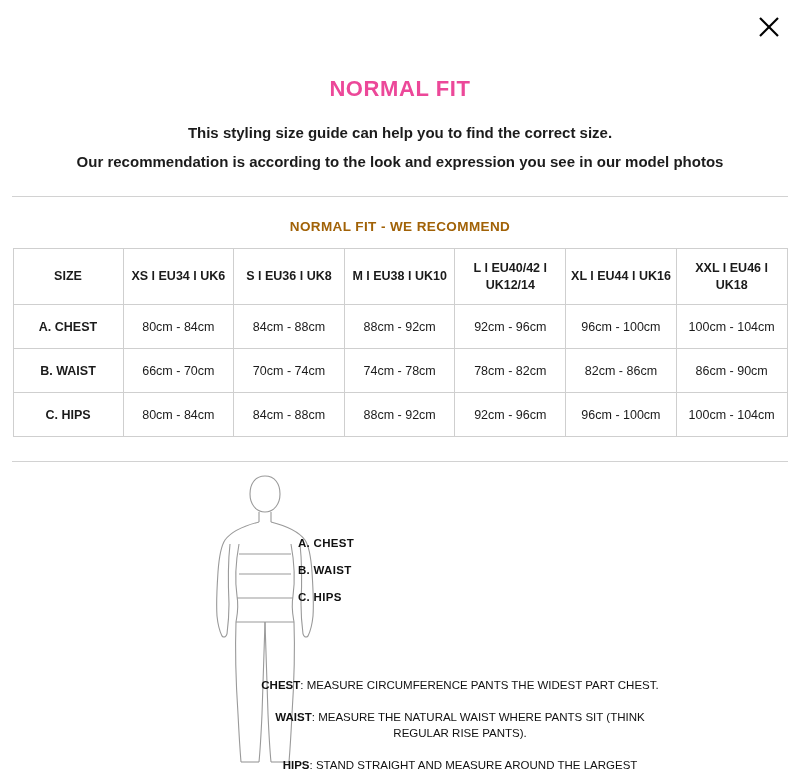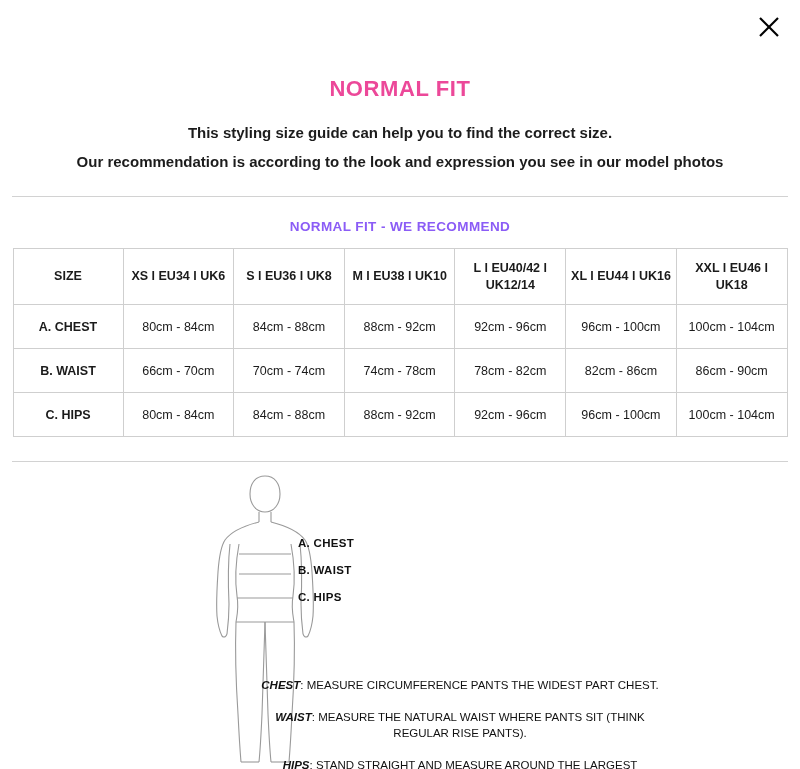--- a/index.html
+++ b/index.html
@@ -54,21 +54,21 @@
     margin: 26px 12px 0 12px;
   }
 
   .section-head {
     text-align: center;
     font-size: 13.5px;
     font-weight: bold;
     letter-spacing: 0.4px;
     padding-top: 22px;
     padding-bottom: 14px;
-    color: #8b5cf6;
+    color: #a16207;
   }
 
   table.size-table {
     border-collapse: collapse;
     width: 775px;
     margin: 0 auto;
     table-layout: fixed;
   }
   table.size-table th, table.size-table td {
     border: 1px solid #cfcfcf;
@@ -129,21 +129,21 @@
     position: absolute;
     left: 250px;
     top: 215px;
     width: 420px;
     text-align: center;
     font-size: 11.5px;
     color: #111;
     line-height: 1.45;
   }
   .notes p { margin: 0 0 15px 0; }
-  .notes b { font-weight: bold; font-style: italic; }
+  .notes b { font-weight: bold; }
 </style>
 </head>
 <body>
 
 <div class="page">
 
   <button class="close-btn" aria-label="Close">
     <span>
       <svg width="24" height="24" viewBox="0 0 24 24">
         <line x1="3" y1="3" x2="21" y2="21" stroke="#000" stroke-width="2.2"></line>

